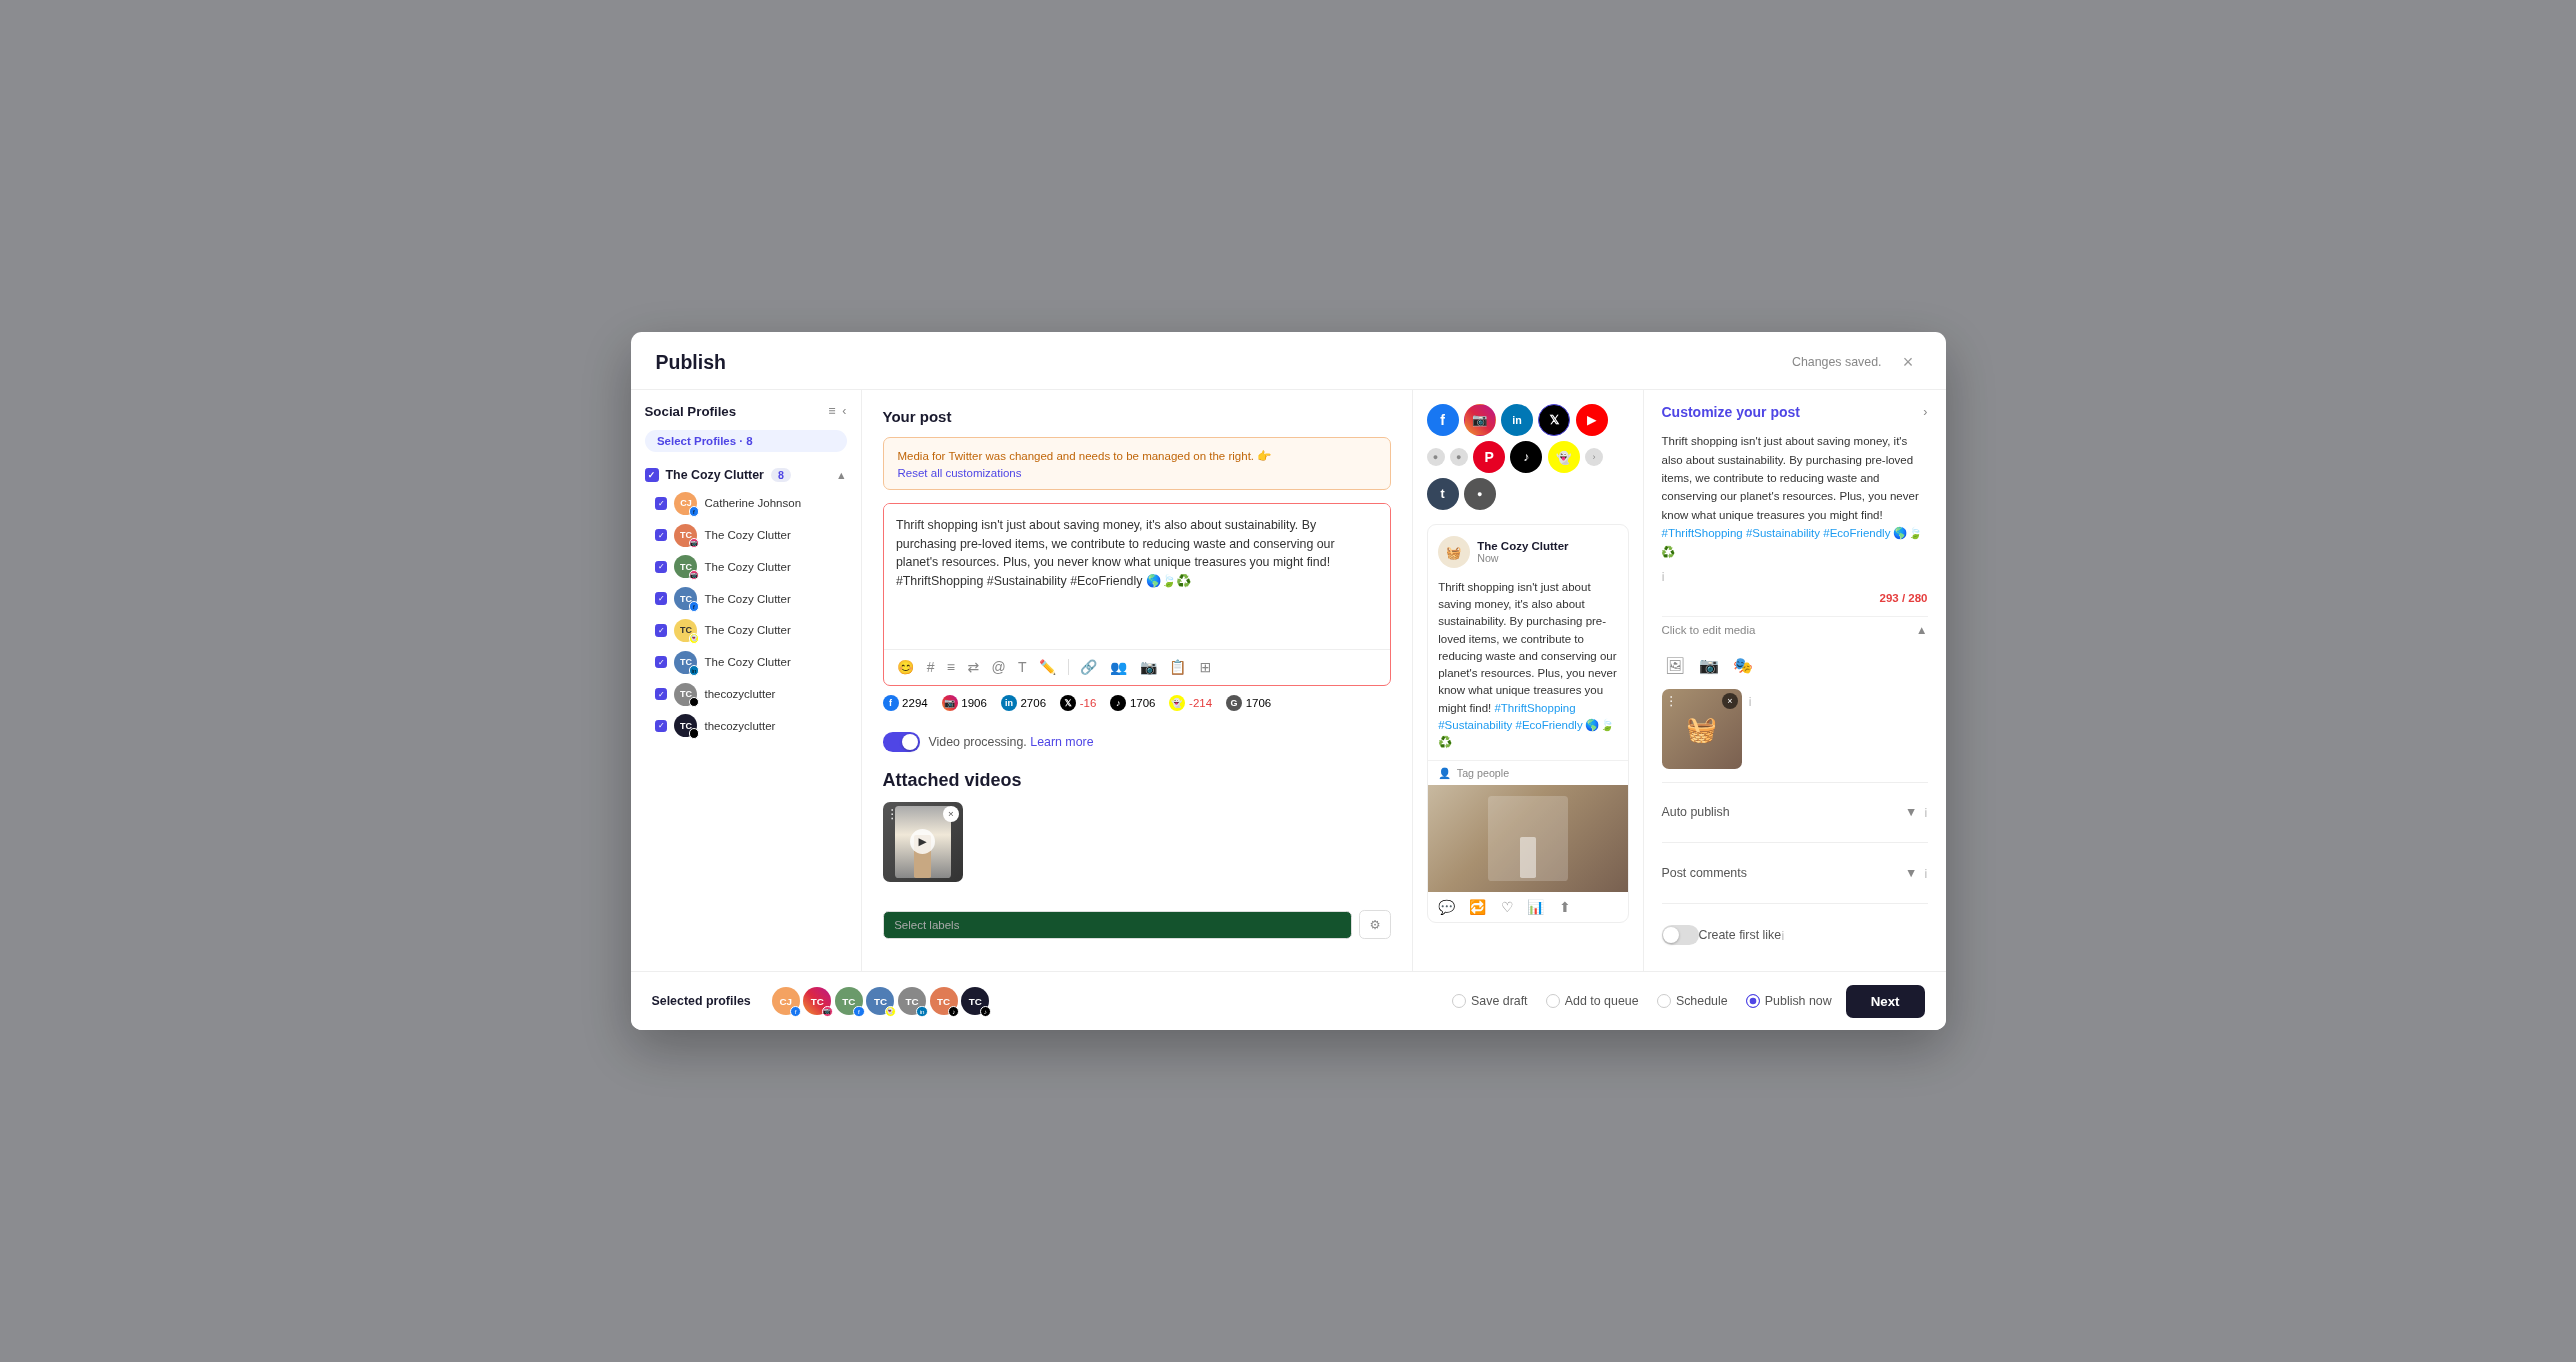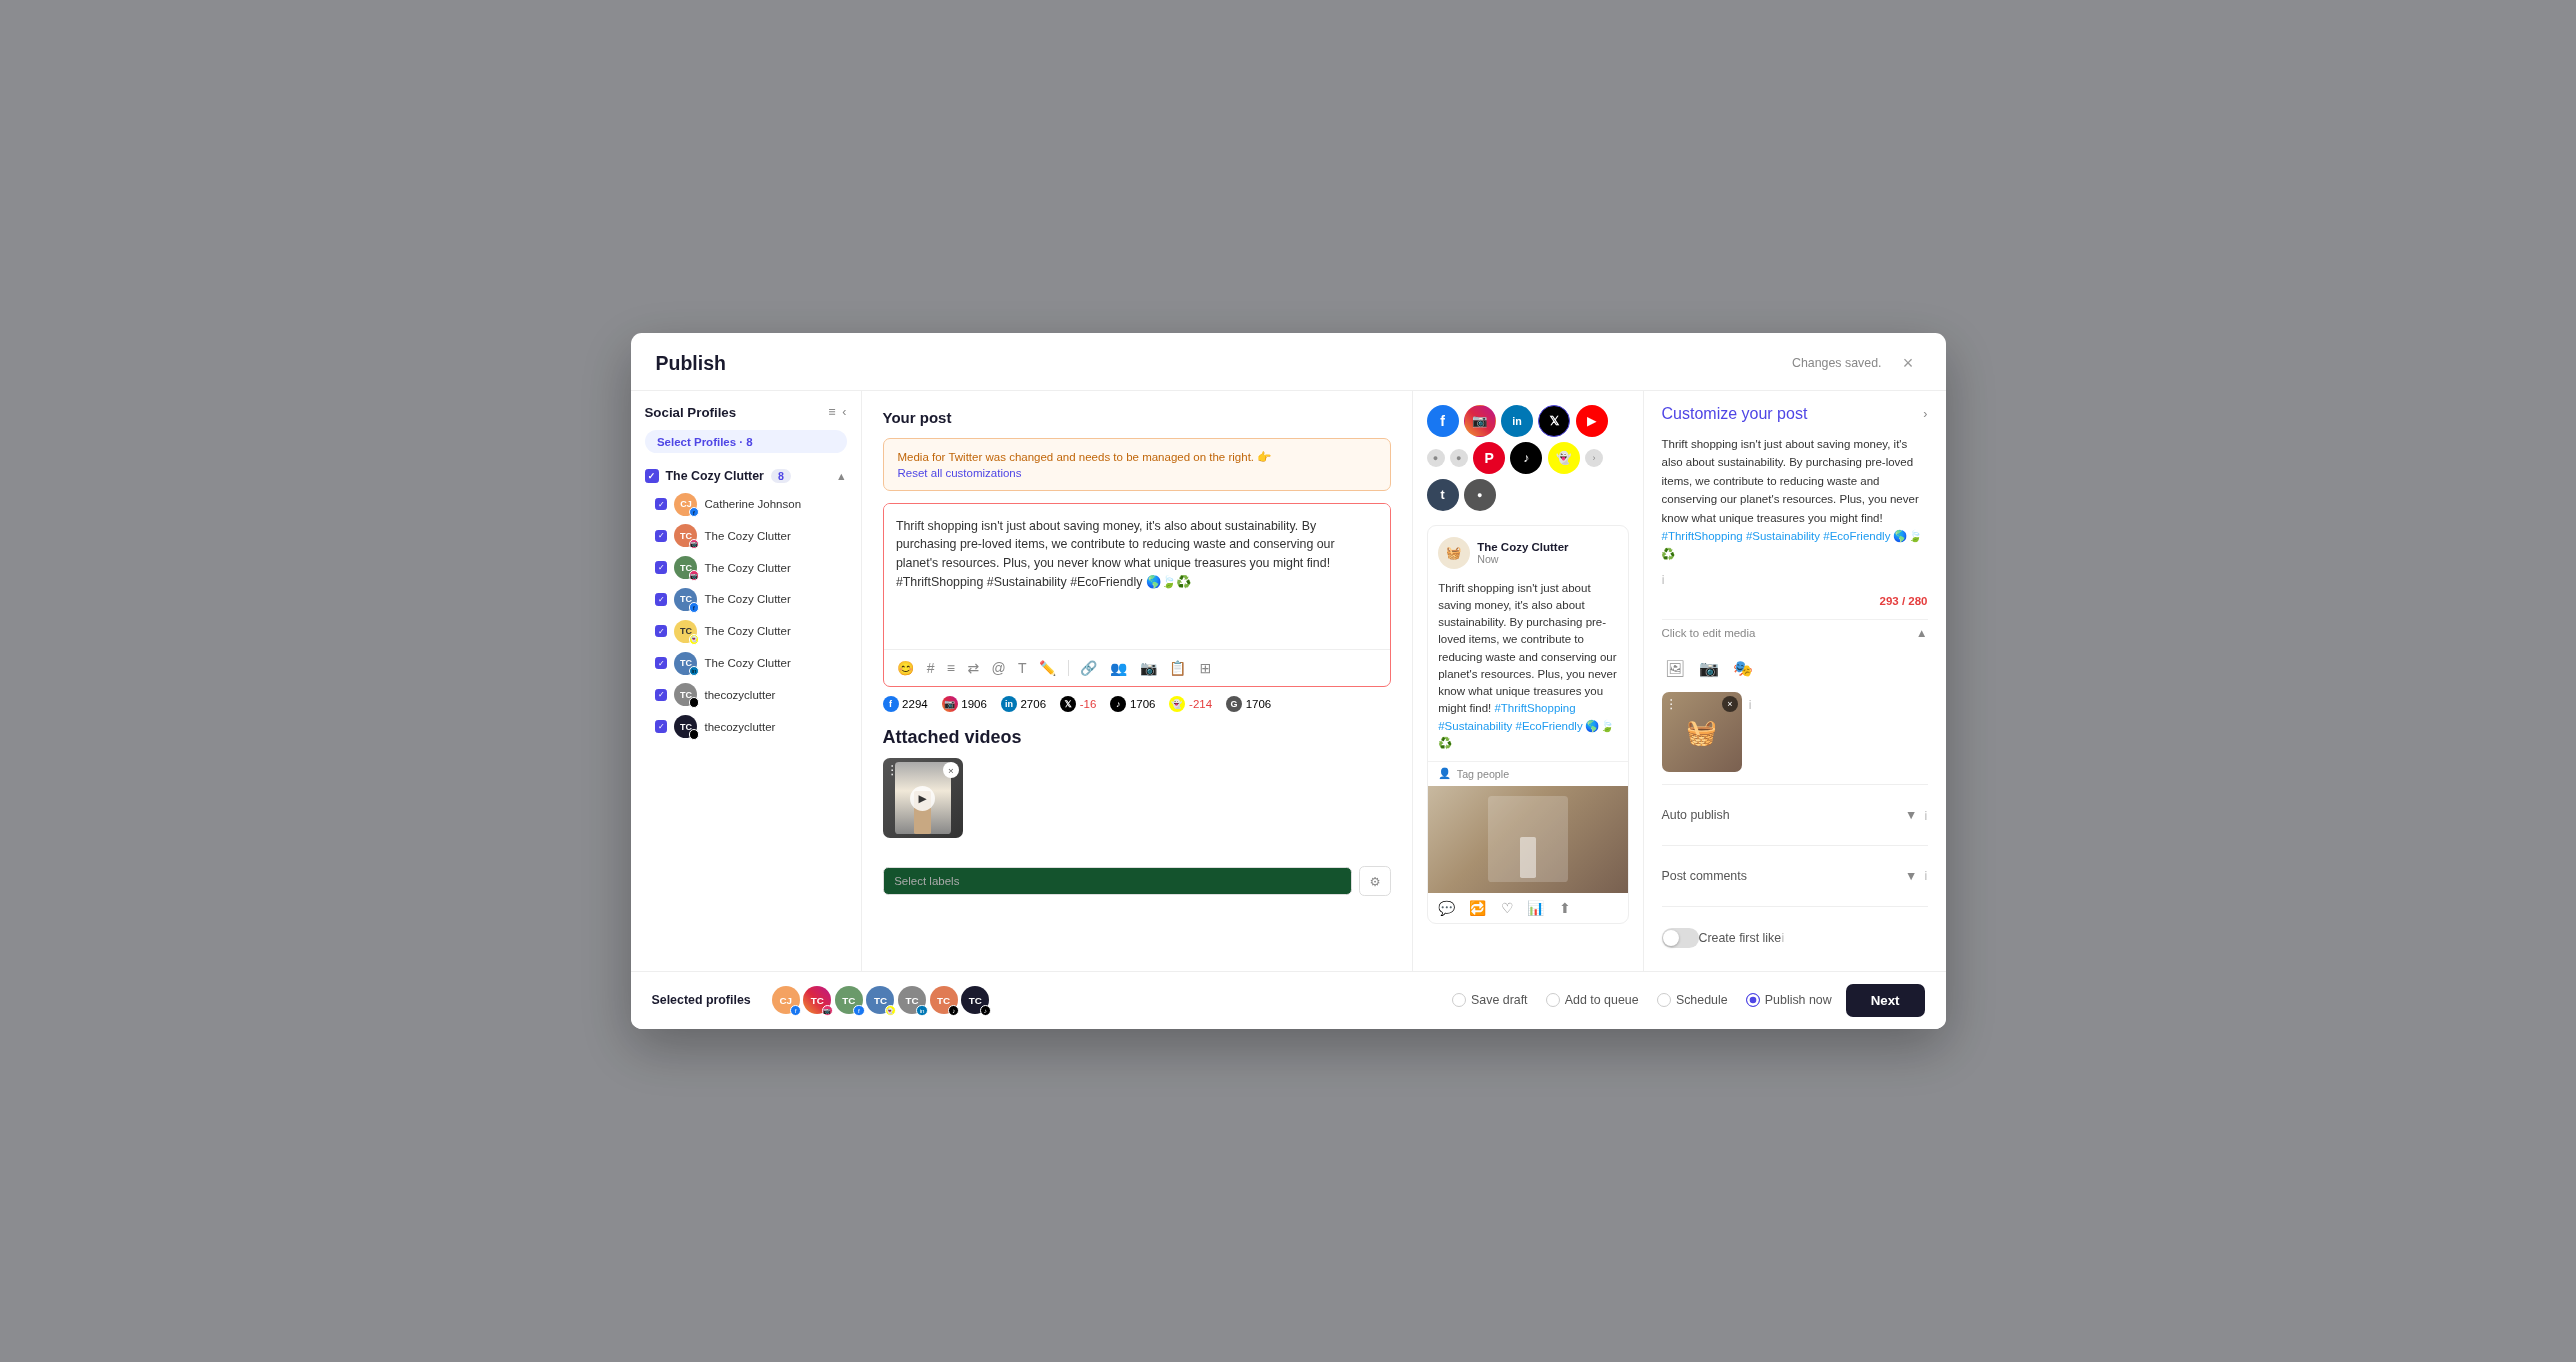--- a/index.html
+++ b/index.html
@@ -91,21 +91,21 @@
     .preview-text { padding: 0 10.7px 9px; font-size: 11.5px; line-height: 1.5; color: #333; }
     .preview-text a { color: #1d9bf0; text-decoration: none; }
     .preview-image-placeholder { width: 100%; height: 107px; background: linear-gradient(135deg, #c8b9a0, #a89070); display: flex; align-items: center; justify-content: center; font-size: 27px; }
     .preview-actions { display: flex; gap: 14px; padding: 7px 10.7px; }
     .preview-action-btn { background: none; border: none; cursor: pointer; color: #888; font-size: 14px; }
     .tag-people { display: flex; align-items: center; gap: 5.3px; padding: 5.3px 10.7px; font-size: 10.7px; color: #888; cursor: pointer; border-top: 0.9px solid #f0f0f0; }
 
     
     .customize-panel { width: 302px; padding: 14px 18px; overflow-y: auto; flex-shrink: 0; }
     .customize-header { display: flex; align-items: center; justify-content: space-between; margin-bottom: 12.4px; }
-    .customize-title { font-size: 16px; font-weight: 400; color: #4f46e5; }
+    .customize-title { font-size: 14px; font-weight: 700; color: #4f46e5; }
     .customize-expand { background: none; border: none; cursor: pointer; color: #888; font-size: 12.4px; }
 
     .customize-text { font-size: 11.5px; line-height: 1.6; color: #333; margin-bottom: 7px; }
     .customize-text a { color: #1d9bf0; text-decoration: none; }
     .char-counter { font-size: 11.5px; color: #e53e3e; font-weight: 600; text-align: right; margin-bottom: 12.4px; }
 
     .click-edit-media { display: flex; align-items: center; justify-content: space-between; font-size: 11.5px; color: #888; padding: 7px 0; border-top: 0.9px solid #f0f0f0; cursor: pointer; margin-bottom: 9px; }
 
     .media-toolbar { display: flex; gap: 7px; margin-bottom: 10.7px; }
     .media-tool-btn { background: none; border: none; cursor: pointer; color: #888; font-size: 16px; padding: 3.6px; border-radius: 3.6px; }
@@ -311,20 +311,29 @@
           <div class="char-count-item">
             <div class="platform-icon" style="background:#fffc00;width:16px;height:16px;border-radius:50%;display:flex;align-items:center;justify-content:center;font-size:9px;">👻</div>
             <span style="color:#e53e3e;">-214</span>
           </div>
           <div class="char-count-item">
             <div class="platform-icon" style="background:#555;width:16px;height:16px;border-radius:50%;display:flex;align-items:center;justify-content:center;font-size:9px;color:white;">G</div>
             <span>1706</span>
           </div>
         </div>
 
+        <div class="video-processing">
+          <div class="toggle">
+            <div class="toggle-thumb"></div>
+          </div>
+          <span class="video-proc-text">
+            <span>Video processing.</span>
+            <a href="#">Learn more</a>
+          </span>
+        </div>
 
         <div class="attached-videos-title">Attached videos</div>
         <div class="video-thumb" style="margin-bottom:14px;">
           <div style="width:100%;height:100%;background:linear-gradient(135deg,#555,#333);display:flex;align-items:center;justify-content:center;">
             <div style="width:70%;height:90%;background:linear-gradient(180deg,#aaa 0%,#f0e8d8 40%,#888 100%);border-radius:3.6px;overflow:hidden;display:flex;align-items:flex-end;justify-content:center;">
               <div style="width:30%;height:60%;background:#c8a882;border-radius:1.8px;"></div>
             </div>
           </div>
           <div class="video-thumb-menu">⋮</div>
           <div class="video-thumb-close">×</div>

